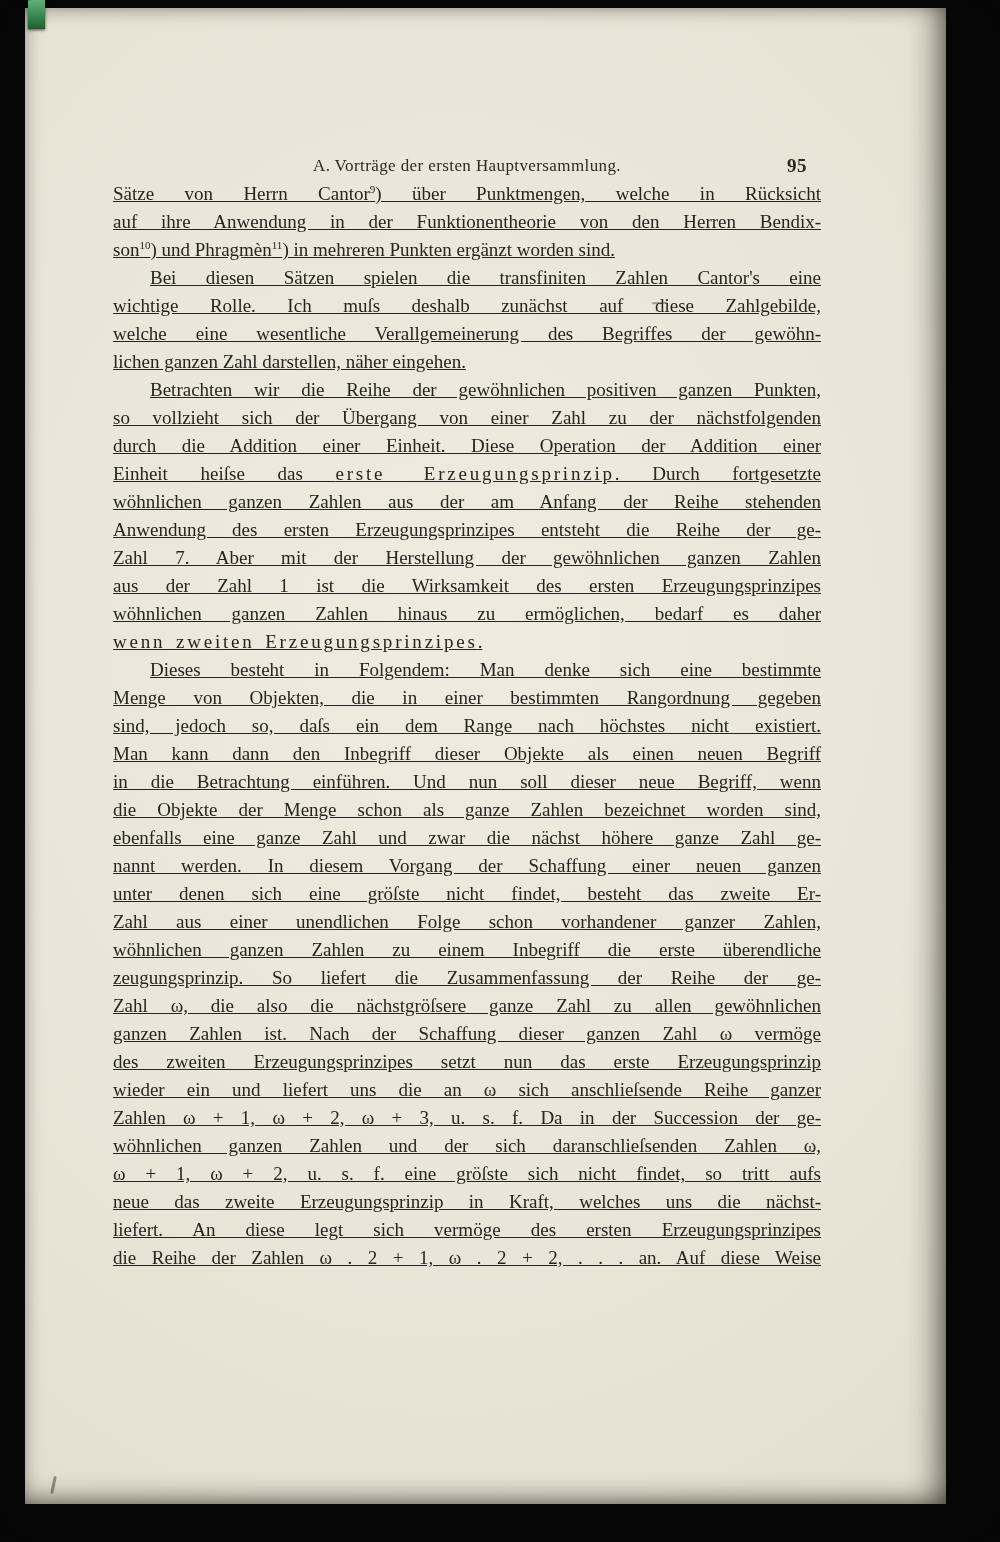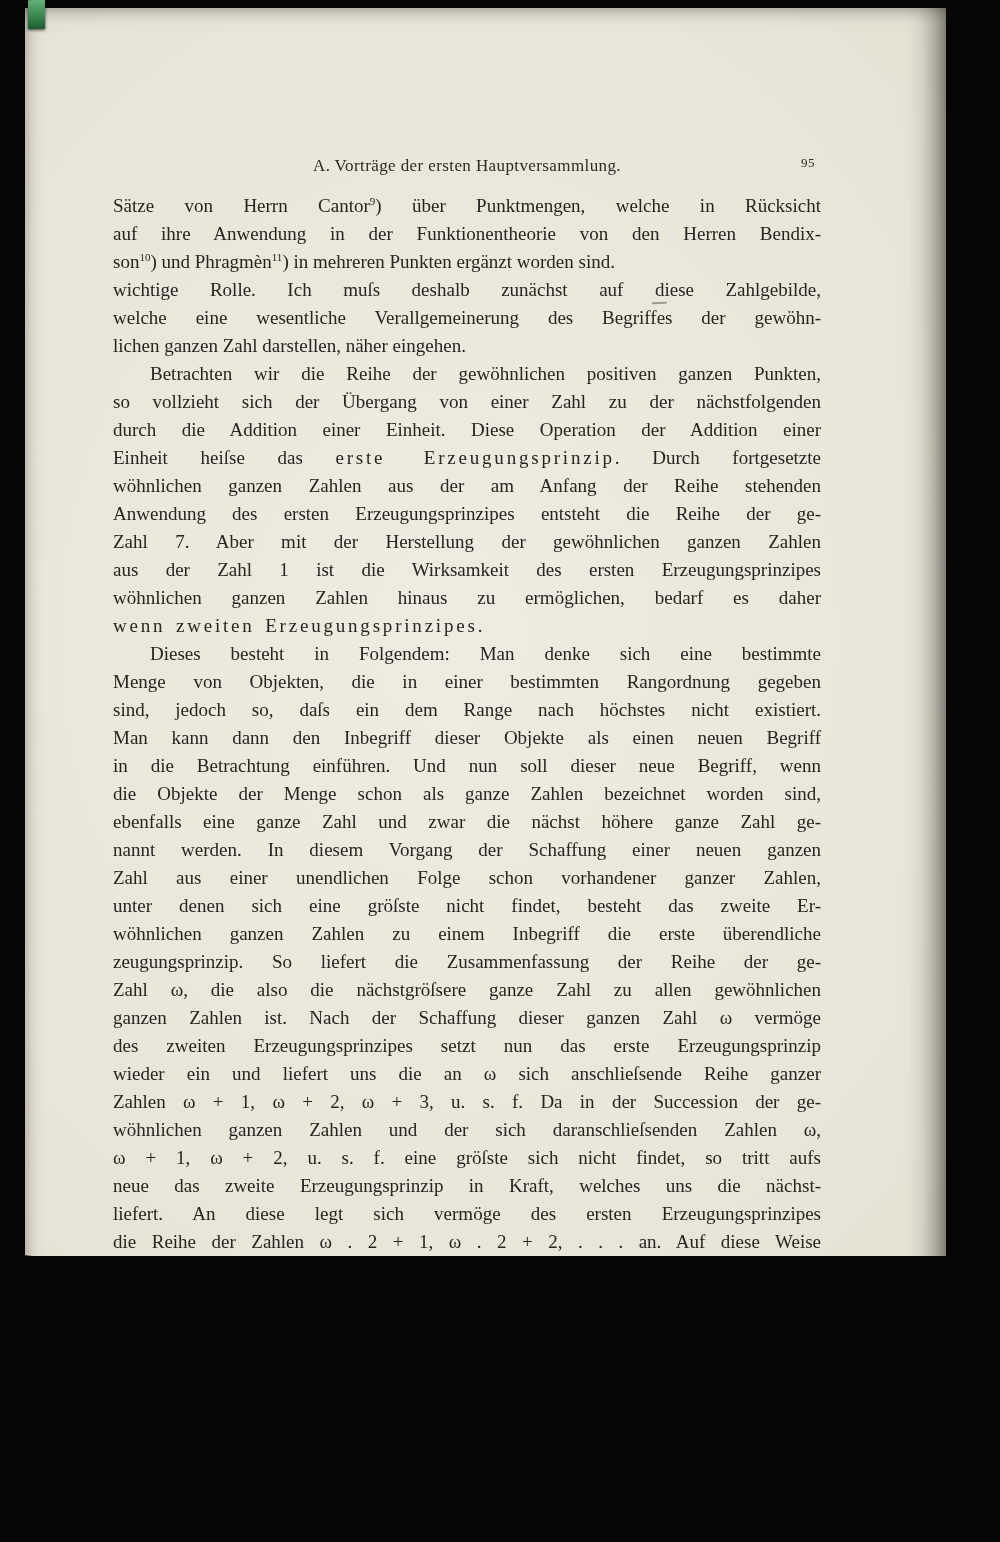--- a/index.html
+++ b/index.html
@@ -1,18 +1,18 @@
 <!DOCTYPE html>
 <html><head>
 <meta charset="utf-8">
 <style>
   * { margin:0; padding:0; box-sizing:border-box; }
   html, body { background:#060606; }
   .viewport {
-    position:relative; width:1000px; height:1256px; overflow:hidden;
+    position:relative; width:1000px; height:1542px; overflow:hidden;
     background:#060606;
     font-family:"Liberation Serif","DejaVu Serif",serif;
     border-radius:32px;
   }
   .page {
     position:absolute; left:25px; top:8px; width:921px; height:1496px;
     background: radial-gradient(ellipse 120% 90% at 46% 42%,
       #efebe0 0%, #e9e5d8 45%, #e3dfd0 75%, #d6d1bf 100%);
     box-shadow:
       inset -20px 0 30px -12px rgba(18,13,7,.6),
@@ -24,24 +24,24 @@
   .green-tab {
     position:absolute; left:28px; top:0; width:17px; height:29px;
     background: linear-gradient(#63b176, #2e7a45 70%, #1f5c32);
     box-shadow: 0 1px 3px rgba(0,0,0,.7);
   }
   .header-row {
     position:absolute; left:88px; top:148px; width:708px; height:24px;
     font-size:17px; letter-spacing:.4px; color:#2e2a25;
   }
   .header-title { text-align:center; }
-  .page-number { position:absolute; right:6px; top:-1px; font-size:13px; letter-spacing:.5px; }
+  .page-number { position:absolute; right:14px; top:-1px; font-size:19px; letter-spacing:.5px;font-weight:bold; }
   .text-column {
-    position:absolute; left:88px; top:184px; width:708px;
-    font-size:19px; line-height:28px; color:#282521;
+    position:absolute; left:88px; top:172px; width:708px;
+    font-size:19px; line-height:28px; color:#282521;text-decoration:underline;
   }
   .line { text-align:justify; text-align-last:justify; height:28px; }
   .line.indent { text-indent:37px; }
   .line.par-end { text-align-last:left; }
   .gesperrt { letter-spacing:2.8px; word-spacing:3px; }
   sup.fnref { font-size:11px; line-height:0; vertical-align:7px; letter-spacing:0; }
   .scan-artifact {
     position:absolute; left:627px; top:294px; width:15px; height:2px;
     background:rgba(70,60,45,.45); border-radius:2px; transform:rotate(-3deg);
   }
@@ -56,20 +56,21 @@
 <div class="viewport">
   <div class="page">
     <div class="header-row">
       <div class="header-title">A. Vorträge der ersten Hauptversammlung.</div>
       <div class="page-number">95</div>
     </div>
     <div class="text-column">
         <div class="line"><span class="run">Sätze von Herrn Cantor</span><sup class="fnref">9</sup><span class="run">) über Punktmengen, welche in Rücksicht</span></div>
         <div class="line"><span class="run">auf ihre Anwendung in der Funktionentheorie von den Herren Bendix-</span></div>
         <div class="line par-end"><span class="run">son</span><sup class="fnref">10</sup><span class="run">) und Phragmèn</span><sup class="fnref">11</sup><span class="run">) in mehreren Punkten ergänzt worden sind.</span></div>
+        <div class="line indent"><span class="run">Bei diesen Sätzen spielen die transfiniten Zahlen Cantor's eine</span></div>
         <div class="line"><span class="run">wichtige Rolle.  Ich muſs deshalb zunächst auf diese Zahlgebilde,</span></div>
         <div class="line"><span class="run">welche eine wesentliche Verallgemeinerung des Begriffes der gewöhn-</span></div>
         <div class="line par-end"><span class="run">lichen ganzen Zahl darstellen, näher eingehen.</span></div>
         <div class="line indent"><span class="run">Betrachten wir die Reihe der gewöhnlichen positiven ganzen Punkten,</span></div>
         <div class="line"><span class="run">so vollzieht sich der Übergang von einer Zahl zu der nächstfolgenden</span></div>
         <div class="line"><span class="run">durch die Addition einer Einheit.  Diese Operation der Addition einer</span></div>
         <div class="line"><span class="run">Einheit heiſse das </span><span class="gesperrt">erste Erzeugungsprinzip</span><span class="run">.  Durch fortgesetzte</span></div>
         <div class="line"><span class="run">wöhnlichen ganzen Zahlen aus der am Anfang der Reihe stehenden</span></div>
         <div class="line"><span class="run">Anwendung des ersten Erzeugungsprinzipes entsteht die Reihe der ge-</span></div>
         <div class="line"><span class="run">Zahl 7.  Aber mit der Herstellung der gewöhnlichen ganzen Zahlen</span></div>
@@ -77,22 +78,22 @@
         <div class="line"><span class="run">wöhnlichen ganzen Zahlen hinaus zu ermöglichen, bedarf es daher</span></div>
         <div class="line par-end"><span class="gesperrt">wenn zweiten Erzeugungsprinzipes</span><span class="run">.</span></div>
         <div class="line indent"><span class="run">Dieses besteht in Folgendem:  Man denke sich eine bestimmte</span></div>
         <div class="line"><span class="run">Menge von Objekten, die in einer bestimmten Rangordnung gegeben</span></div>
         <div class="line"><span class="run">sind, jedoch so, daſs ein dem Range nach höchstes nicht existiert.</span></div>
         <div class="line"><span class="run">Man kann dann den Inbegriff dieser Objekte als einen neuen Begriff</span></div>
         <div class="line"><span class="run">in die Betrachtung einführen.  Und nun soll dieser neue Begriff, wenn</span></div>
         <div class="line"><span class="run">die Objekte der Menge schon als ganze Zahlen bezeichnet worden sind,</span></div>
         <div class="line"><span class="run">ebenfalls eine ganze Zahl und zwar die nächst höhere ganze Zahl ge-</span></div>
         <div class="line"><span class="run">nannt werden.  In diesem Vorgang der Schaffung einer neuen ganzen</span></div>
+        <div class="line"><span class="run">unter denen sich eine gröſste nicht findet, besteht das zweite Er-</span></div>
         <div class="line"><span class="run">Zahl aus einer unendlichen Folge schon vorhandener ganzer Zahlen,</span></div>
-        <div class="line"><span class="run">unter denen sich eine gröſste nicht findet, besteht das zweite Er-</span></div>
         <div class="line"><span class="run">wöhnlichen ganzen Zahlen zu einem Inbegriff die erste überendliche</span></div>
         <div class="line"><span class="run">zeugungsprinzip.  So liefert die Zusammenfassung der Reihe der ge-</span></div>
         <div class="line"><span class="run">Zahl ω, die also die nächstgröſsere ganze Zahl zu allen gewöhnlichen</span></div>
         <div class="line"><span class="run">ganzen Zahlen ist.  Nach der Schaffung dieser ganzen Zahl ω vermöge</span></div>
         <div class="line"><span class="run">des zweiten Erzeugungsprinzipes setzt nun das erste Erzeugungsprinzip</span></div>
         <div class="line"><span class="run">wieder ein und liefert uns die an ω sich anschlieſsende Reihe ganzer</span></div>
         <div class="line"><span class="run">Zahlen ω + 1, ω + 2, ω + 3, u. s. f.  Da in der Succession der ge-</span></div>
         <div class="line"><span class="run">wöhnlichen ganzen Zahlen und der sich daranschlieſsenden Zahlen ω,</span></div>
         <div class="line"><span class="run">ω + 1, ω + 2, u. s. f. eine gröſste sich nicht findet, so tritt aufs</span></div>
         <div class="line"><span class="run">neue das zweite Erzeugungsprinzip in Kraft, welches uns die nächst-</span></div>

